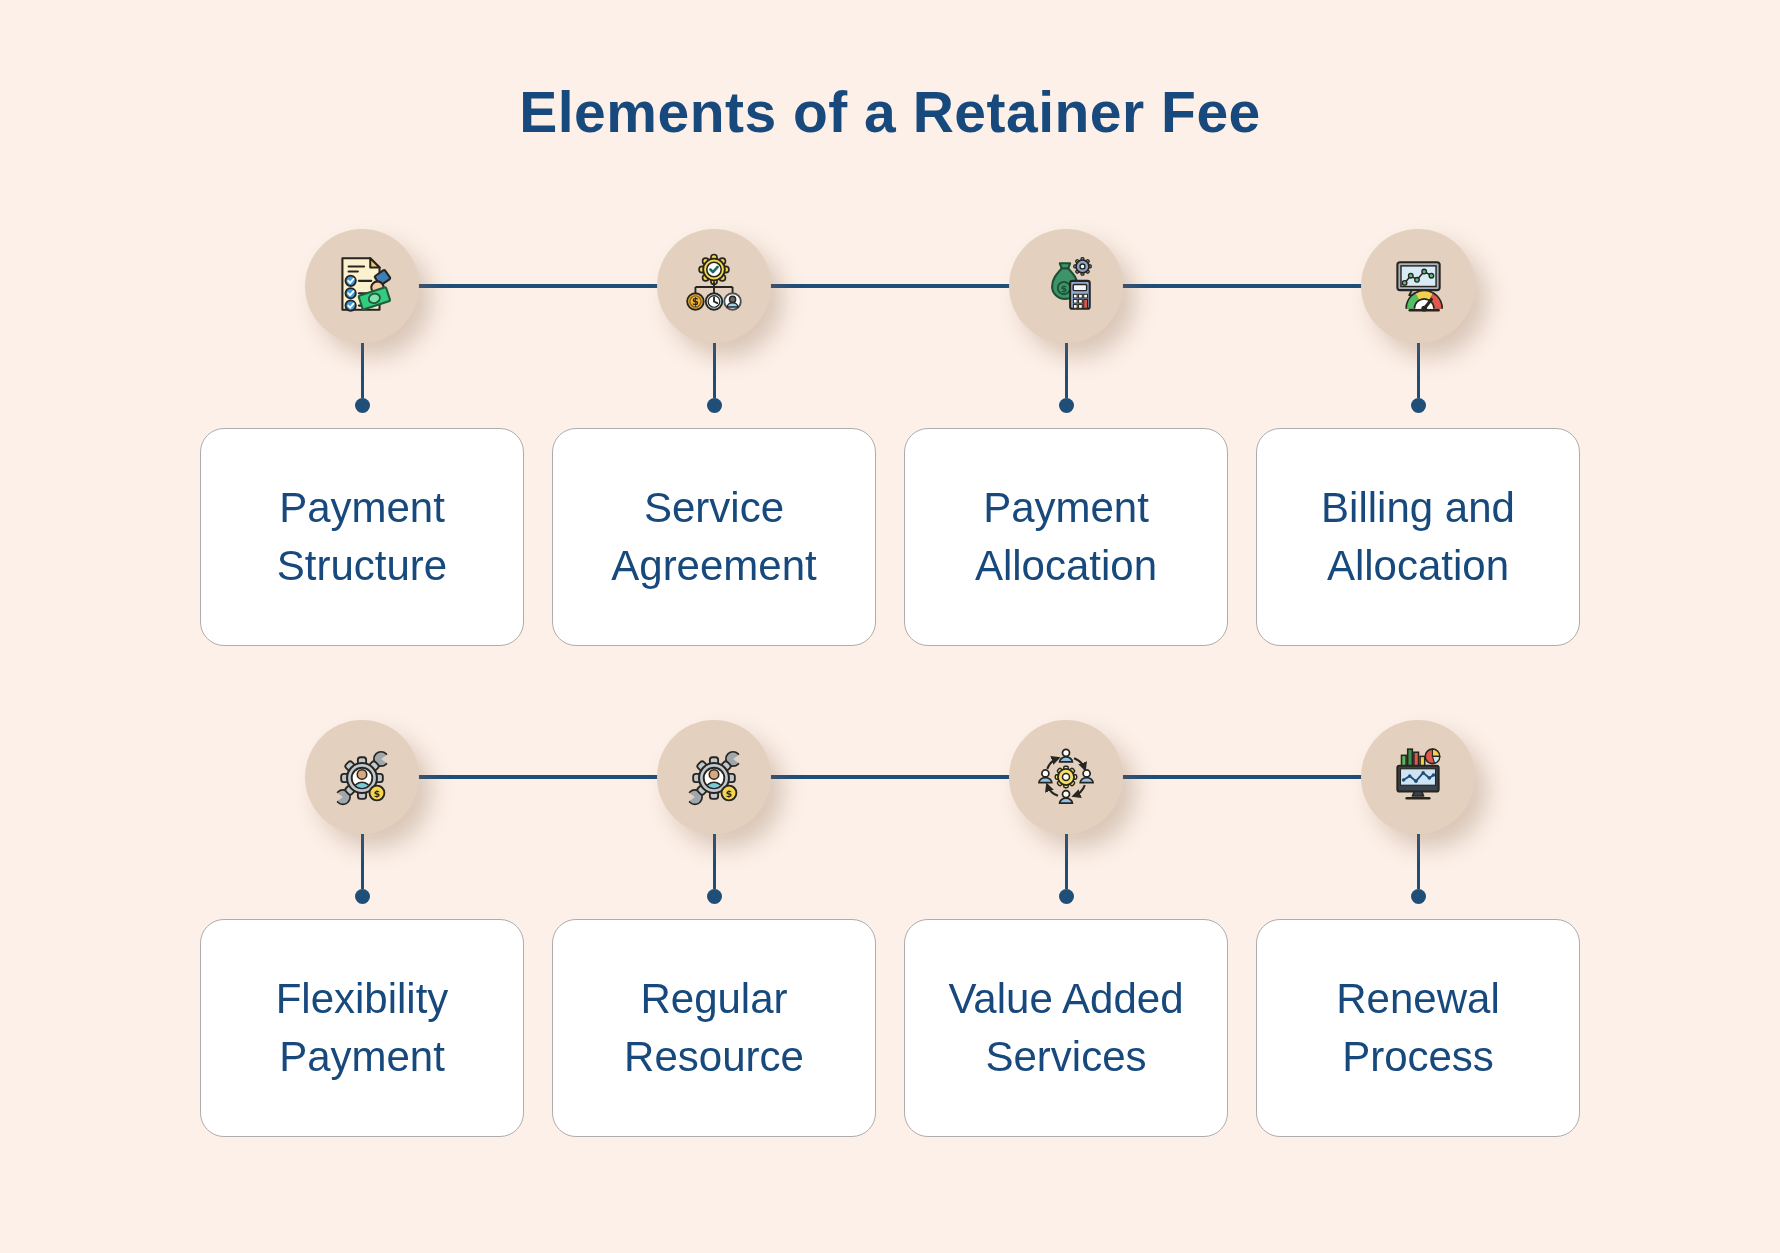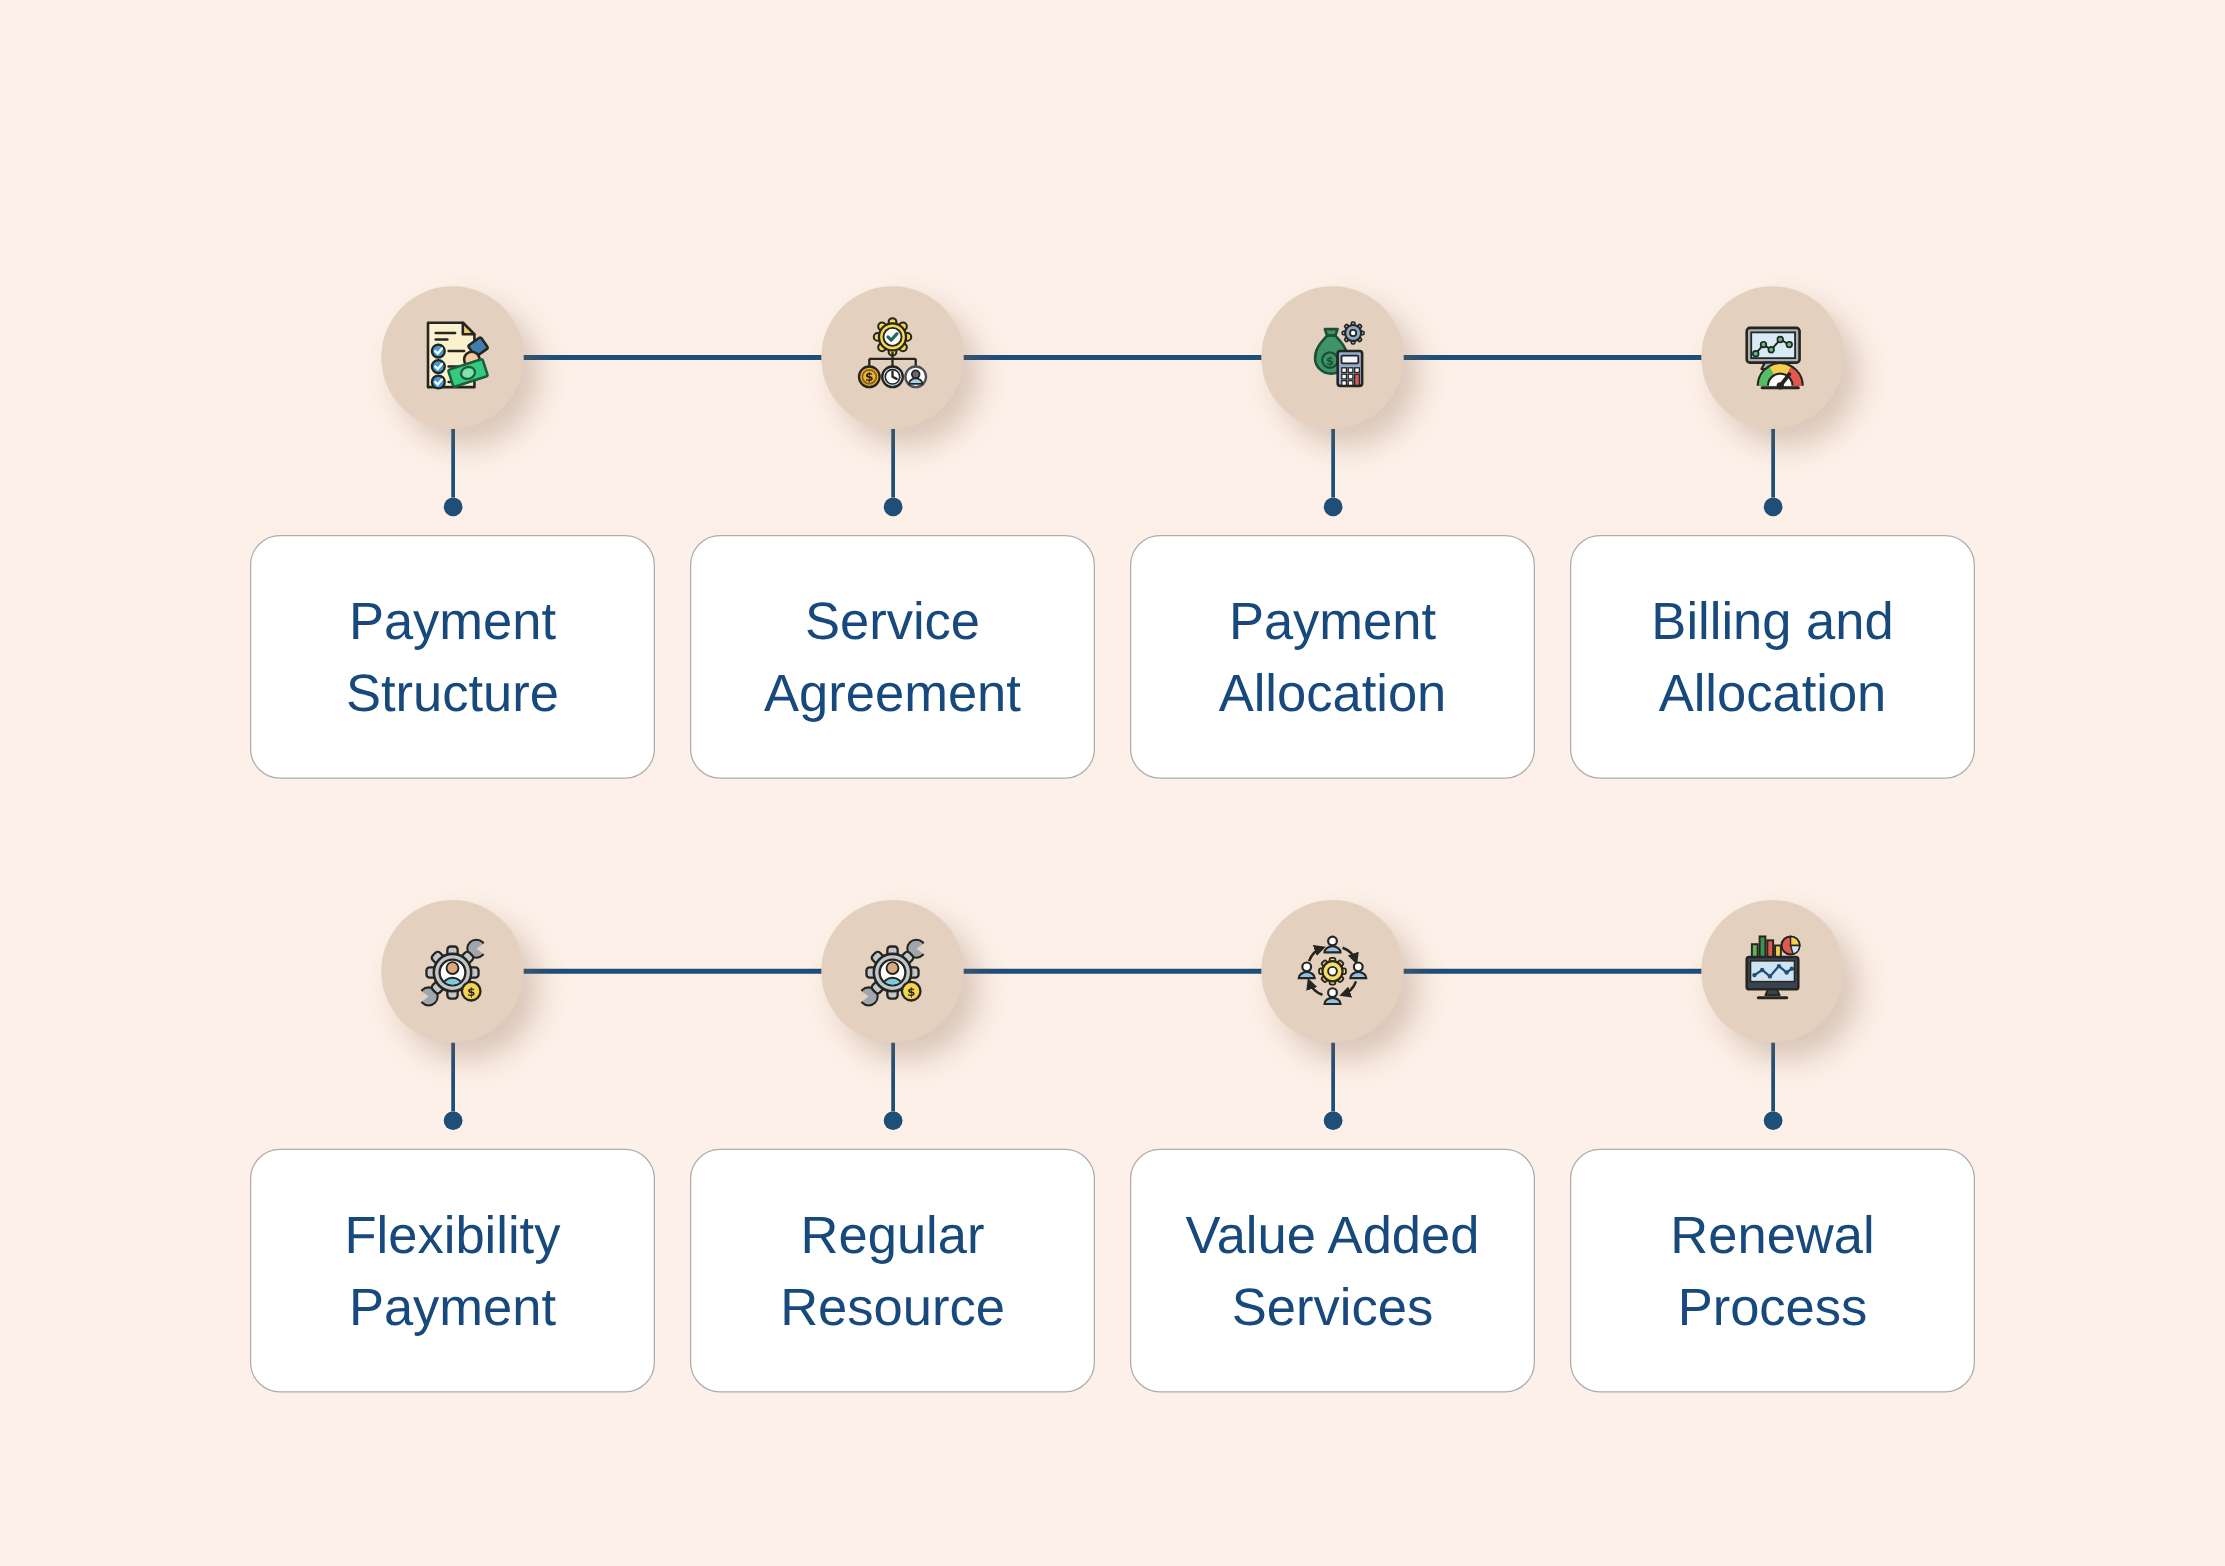--- a/index.html
+++ b/index.html
@@ -41,38 +41,39 @@
     width:114px;height:114px;border-radius:50%;
     background:var(--circle-fill);
     display:flex;align-items:center;justify-content:center;
     box-shadow:12px 14px 22px rgba(140,102,76,.30);
     position:relative;z-index:2;
   }
   .circle svg{display:block;}
   .stem{width:3px;height:55px;background:var(--line-navy);}
   .dot{width:15px;height:15px;border-radius:50%;background:var(--line-navy);margin-bottom:15px;}
   .card{
-    width:324px;height:195px;
+    width:324px;height:218px;
     background:var(--card-background);
     border:1.5px solid var(--card-border);
     border-radius:24px;
     display:flex;align-items:center;justify-content:center;
     padding:0 18px;
   }
   .label{
     color:var(--text-navy);
     font-size:42px;font-weight:500;line-height:1.38;
     text-align:center;
   }
 </style>
 </head>
 <body>
 
 <div class="page">
 
+  <h1 class="title">Elements of a Retainer Fee</h1>
 
   <section class="row row-1">
     <div class="hline"></div>
     <div class="cols">
 
       <div class="col">
         <div class="circle">
           <svg width="66" height="66" viewBox="0 0 64 64">
             <path d="M13 5 h27 l9 9 v41 h-36 z" fill="#FBF1CF" stroke="#26251F" stroke-width="2" stroke-linejoin="round"></path>
             <path d="M40 5 l9 9 h-9 z" fill="#F2C96D" stroke="#26251F" stroke-width="2" stroke-linejoin="round"></path>

